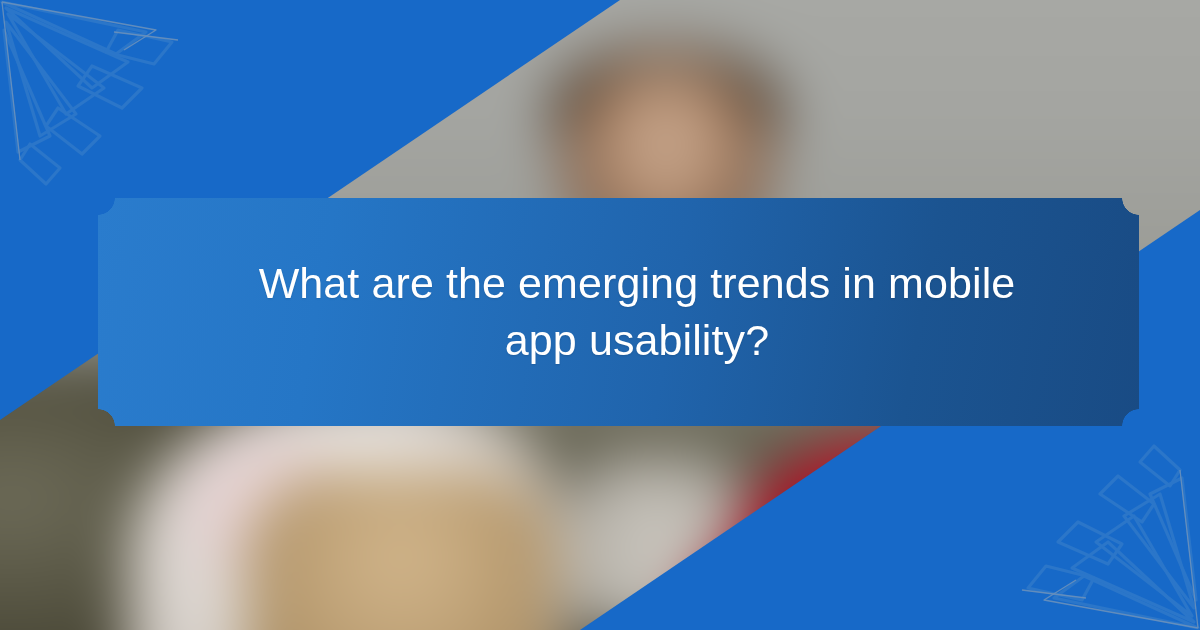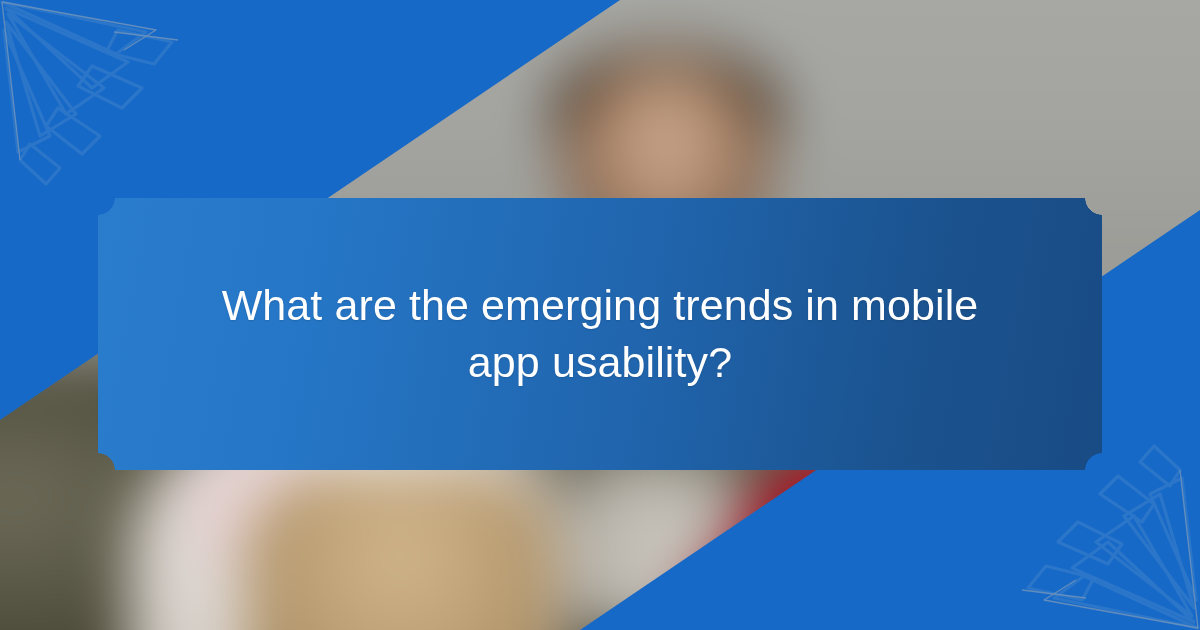--- a/index.html
+++ b/index.html
@@ -148,39 +148,40 @@
   }
   .ornament-tl { left: -4px; top: -4px; width: 210px; height: 210px; }
   .ornament-br { right: -4px; bottom: -4px; width: 210px; height: 210px; transform: rotate(180deg); }
 
   
   .banner {
     position: absolute;
     left: 98px;
     top: 198px;
     width: 1004px;
-    height: 272px;
+    height: 228px;
     background: linear-gradient(100deg, #2a7ccd 0%, #2576c6 22%, #2064ac 55%, #1b5491 78%, #194b84 100%);
     display: flex;
     align-items: center;
     justify-content: center;
     box-shadow: 0 2px 14px rgba(0,0,0,0.22);
     
     -webkit-mask-image:
       radial-gradient(circle 17px at 0 0, transparent 0 16.5px, #000 17px),
       radial-gradient(circle 17px at 100% 0, transparent 0 16.5px, #000 17px),
       radial-gradient(circle 17px at 0 100%, transparent 0 16.5px, #000 17px),
       radial-gradient(circle 17px at 100% 100%, transparent 0 16.5px, #000 17px);
     -webkit-mask-composite: source-in;
     mask-image:
       radial-gradient(circle 17px at 0 0, transparent 0 16.5px, #000 17px),
       radial-gradient(circle 17px at 100% 0, transparent 0 16.5px, #000 17px),
       radial-gradient(circle 17px at 0 100%, transparent 0 16.5px, #000 17px),
       radial-gradient(circle 17px at 100% 100%, transparent 0 16.5px, #000 17px);
     mask-composite: intersect;
+    padding-left: 37px;
   }
   .banner-title {
     margin: 0;
     color: #ffffff;
     font-family: "Liberation Sans", sans-serif;
     font-size: 43px;
     font-weight: 400;
     line-height: 1.32;
     text-align: center;
     letter-spacing: 0.1px;

